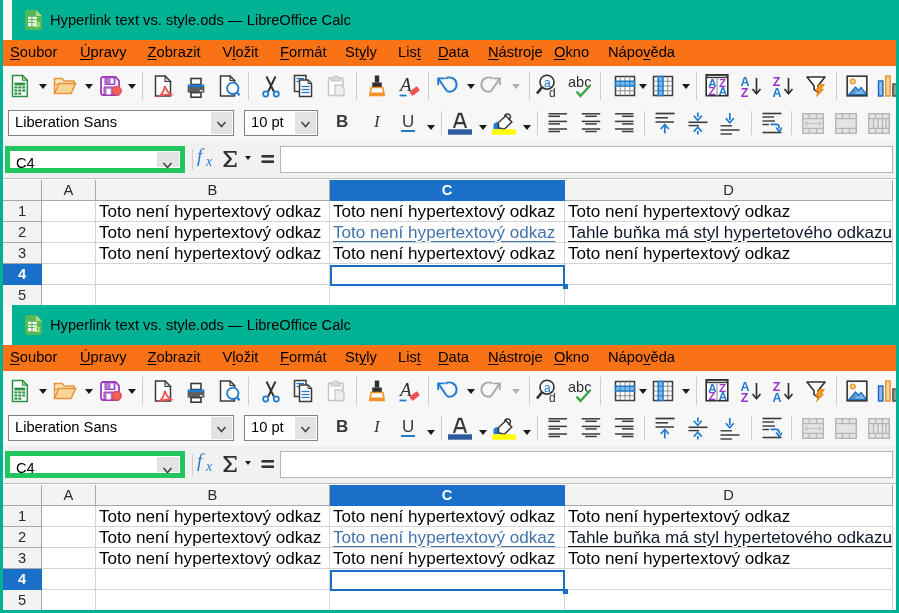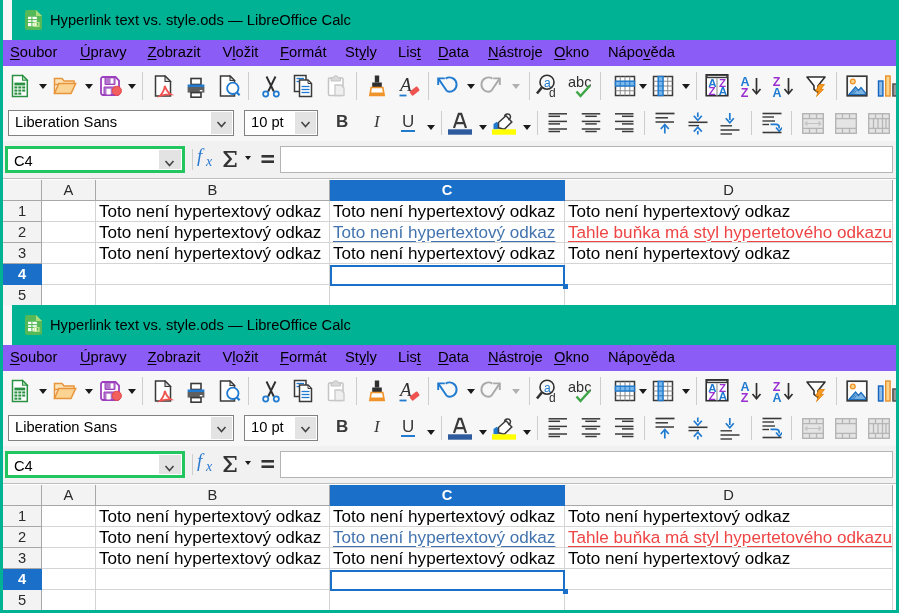--- a/index.html
+++ b/index.html
@@ -1,47 +1,47 @@
 <!DOCTYPE html>
 <html><head><meta charset="utf-8">
 <style>
 *{margin:0;padding:0;box-sizing:border-box}
 html,body{width:899px;height:613px;overflow:hidden;background:#fff;
   font-family:"Liberation Sans",sans-serif;}
 .win{position:absolute;left:0;width:899px;height:308px;background:#f7f7f7;overflow:hidden;
   border-left:3px solid #00b294;border-right:3px solid #00b294;}
 .tb{position:absolute;left:12px;top:0;width:899px;height:40px;background:#00b294;margin-left:-3px}
 .tb .ttl{position:absolute;left:38px;top:12px;font-size:14.7px;color:#000;white-space:nowrap}
-.menubar{position:absolute;left:-3px;top:40px;width:899px;height:26px;background:#8b5cf6}
+.menubar{position:absolute;left:-3px;top:40px;width:899px;height:26px;background:#f97316}
 .mi{position:absolute;top:4px;font-size:14.7px;color:#000;white-space:nowrap}
 .mi u{text-decoration:underline;text-underline-offset:2px}
 .toolbar{position:absolute;left:-3px;top:66px;width:899px;height:40px;background:#f7f7f7}
 .fmtbar{position:absolute;left:-3px;top:106px;width:899px;height:35px;background:#f7f7f7}
 .fbar{position:absolute;left:-3px;top:141px;width:899px;height:38px;background:#f1f1f1;
   border-bottom:1px solid #bebebe}
 .ic{position:absolute}
 .sep{position:absolute;width:1px;background:#cdcdcd}
 .drop{position:absolute;width:0;height:0;border-left:4.5px solid transparent;
   border-right:4.5px solid transparent;border-top:5px solid #1a1a1a}
 .drop.dis{border-top-color:#b0b0b0}
 .combo{position:absolute;background:#fff;border:1px solid #828282}
 .combo .txt{position:absolute;left:6px;top:3px;font-size:14.7px;color:#000}
 .combo .btn{position:absolute;right:1px;top:1px;bottom:1px;width:21px;background:#e3e3e3}
 .combo .btn svg{position:absolute;left:4px;top:6px}
-.nbox{position:absolute;background:#fff;border:3px solid #22c55e}
+.nbox{position:absolute;background:#fff;border:5px solid #22c55e}
 .inputline{position:absolute;background:#fff;border:1px solid #b4b4b4}
 .grid{position:absolute;left:0;top:179px;width:893px;height:127px;background:#fff}
 .ch{position:absolute;background:#f3f3f3;border-right:1px solid #a8a8a8;
   border-bottom:1px solid #a8a8a8;color:#2a2a2a;font-size:14.7px;text-align:center}
 .ch.sel{background:#1a6fc8;color:#fff;font-weight:bold;border-right:1px solid #1a6fc8;border-bottom:1px solid #1a6fc8}
 .cell{position:absolute;background:#fff;border-right:1px solid #d4d4d4;
   border-bottom:1px solid #d4d4d4;font-size:17.1px;color:#000;white-space:nowrap;
   overflow:hidden;line-height:21.5px;padding-left:3px}
 .link1{color:#4273ae;text-decoration:underline;text-underline-offset:2.5px;text-decoration-thickness:1.5px}
-.link2{color:#ef4444;text-decoration:underline;text-underline-offset:2.5px;text-decoration-thickness:1.5px}
+.link2{color:#0f172a;text-decoration:underline;text-underline-offset:2.5px;text-decoration-thickness:1.5px}
 .selcell{position:absolute;border:2px solid #1a6fc8}
 .fillh{position:absolute;width:6px;height:6px;background:#1a6fc8}
 </style></head>
 <body>
 <div class="win" style="top:0">
     <div class="tb">
 <div class="ic" style="left:13px;top:10px"><svg width="17" height="20" viewBox="0 0 17 20">
 <path d="M2.5 0 h8.5 l6 6 v11.5 a2.5 2.5 0 0 1 -2.5 2.5 h-12 a2.5 2.5 0 0 1 -2.5 -2.5 v-15 a2.5 2.5 0 0 1 2.5 -2.5 z" fill="#56b957"></path>
 <path d="M11 0 l6 6 h-6 z" fill="#a8dc7e"></path>
 <rect x="3" y="6.8" width="8.8" height="9.4" fill="#fff"></rect>

